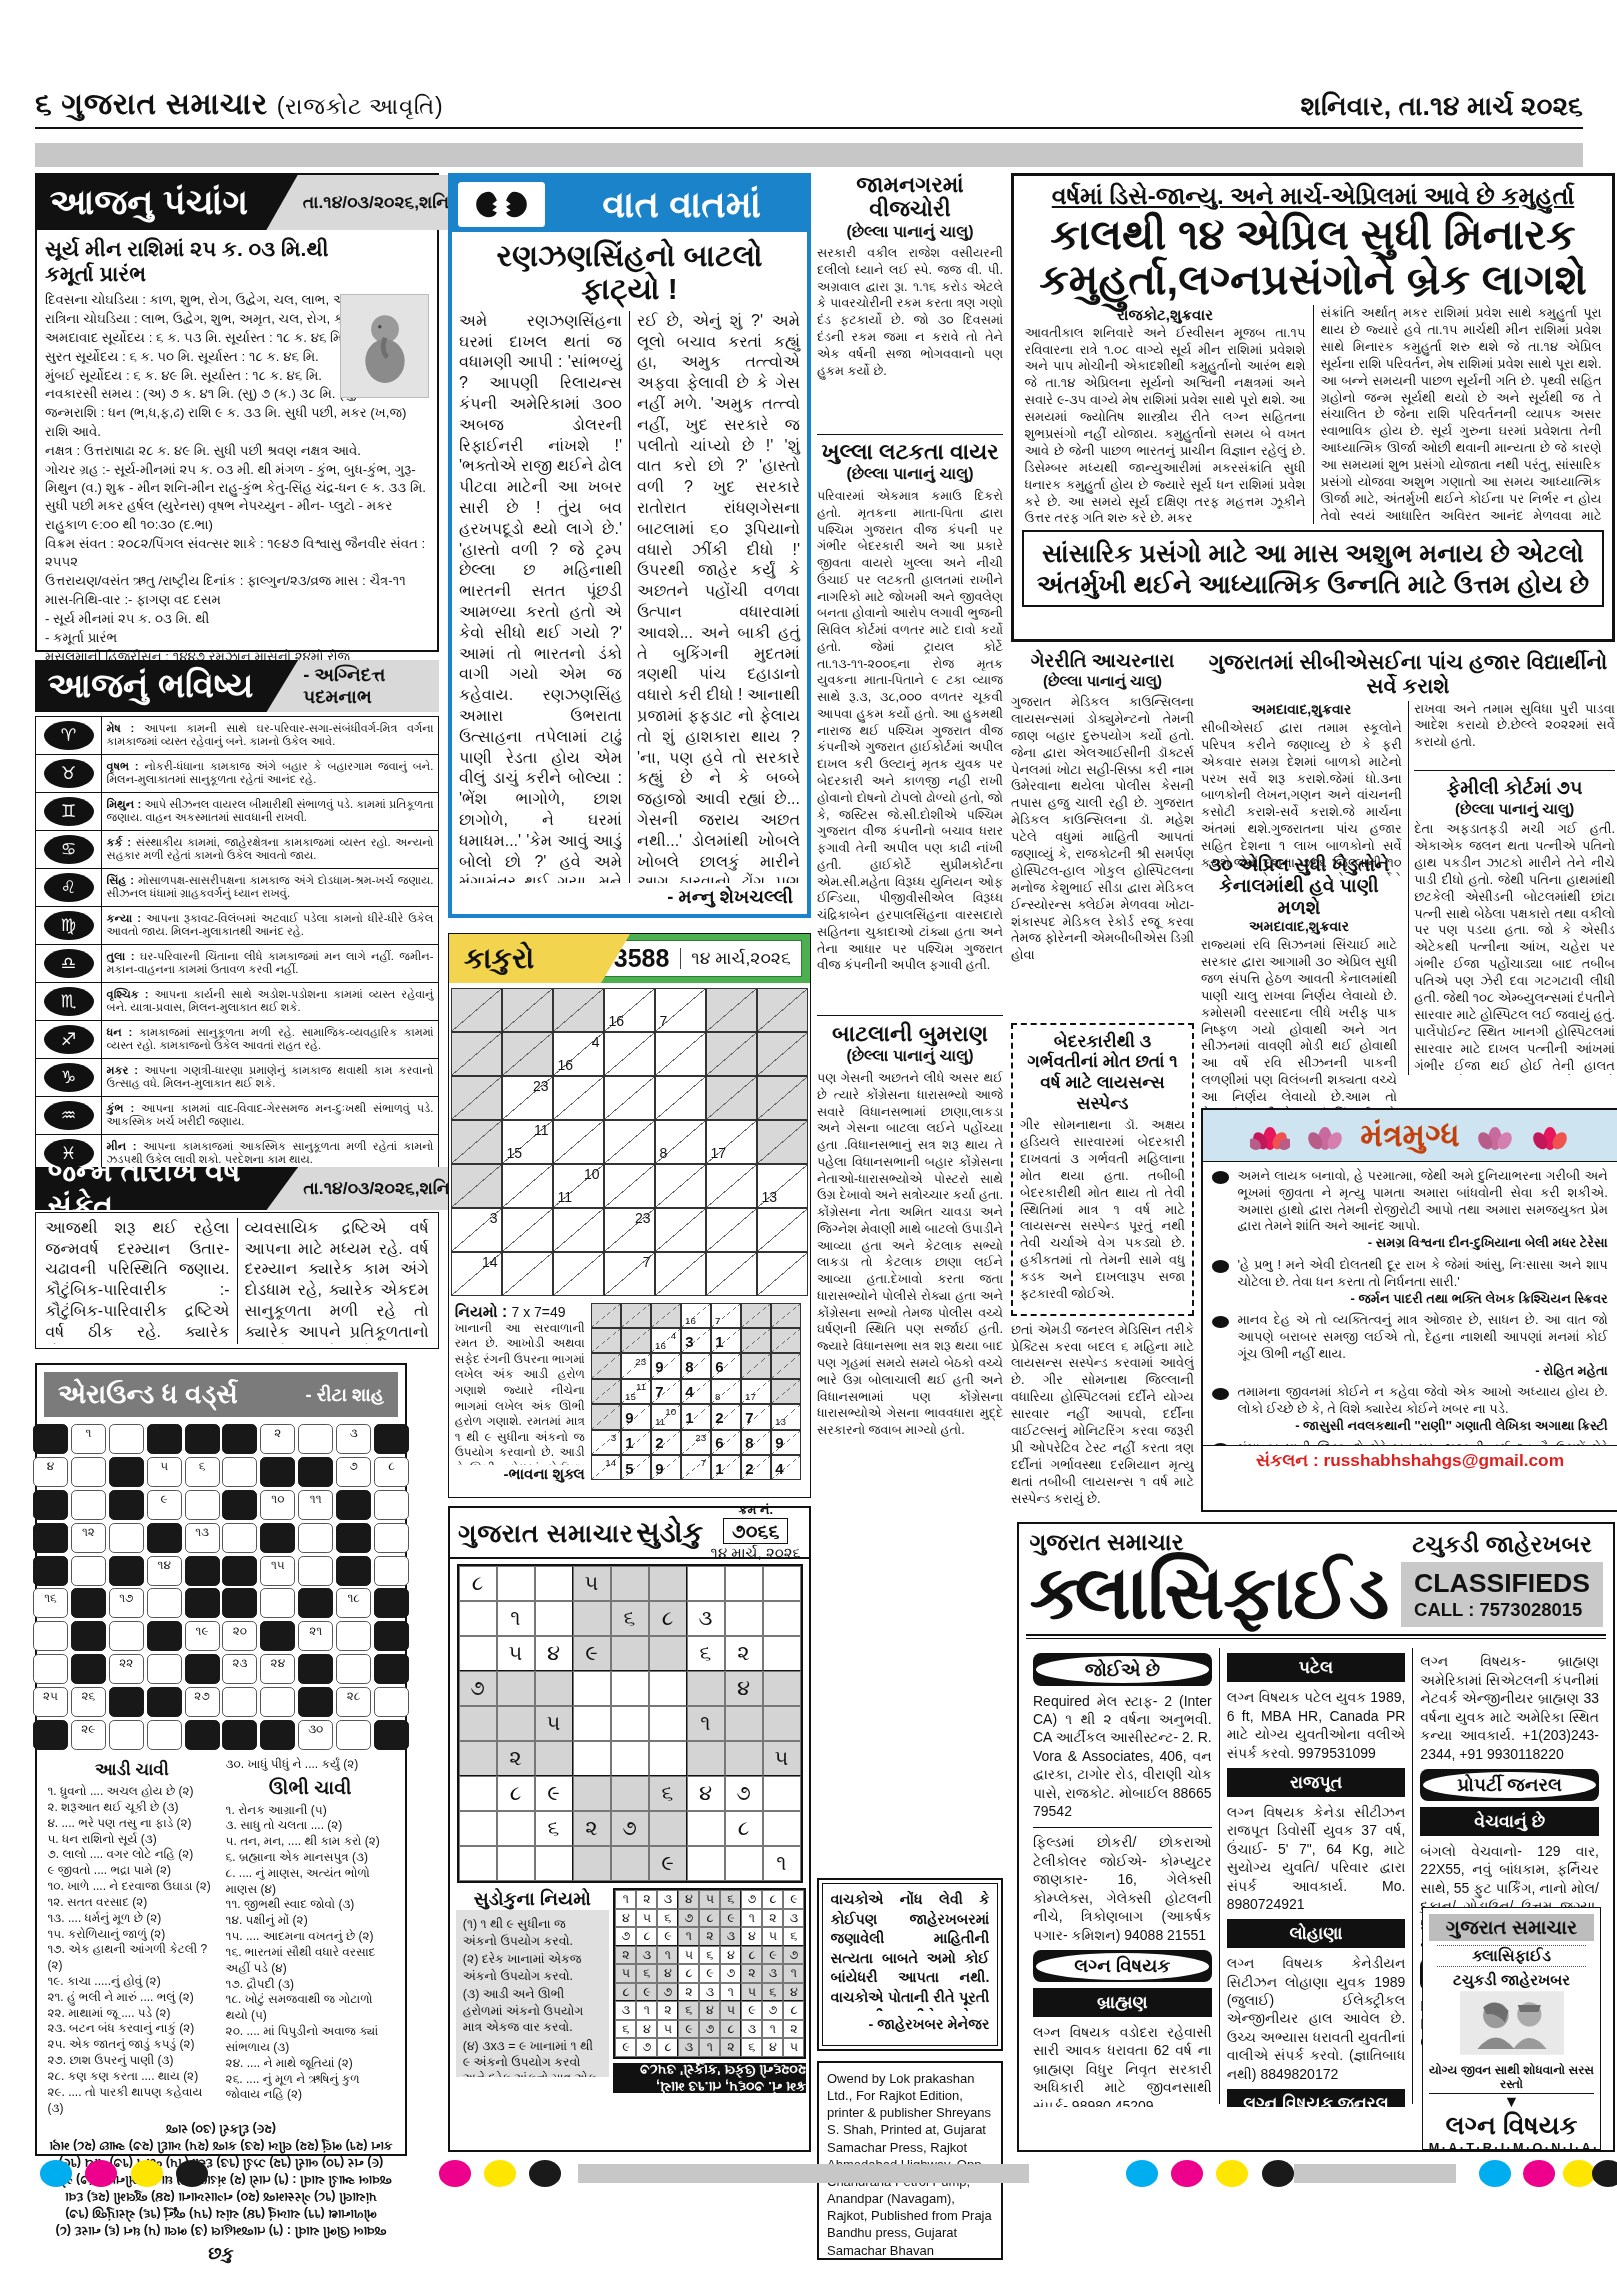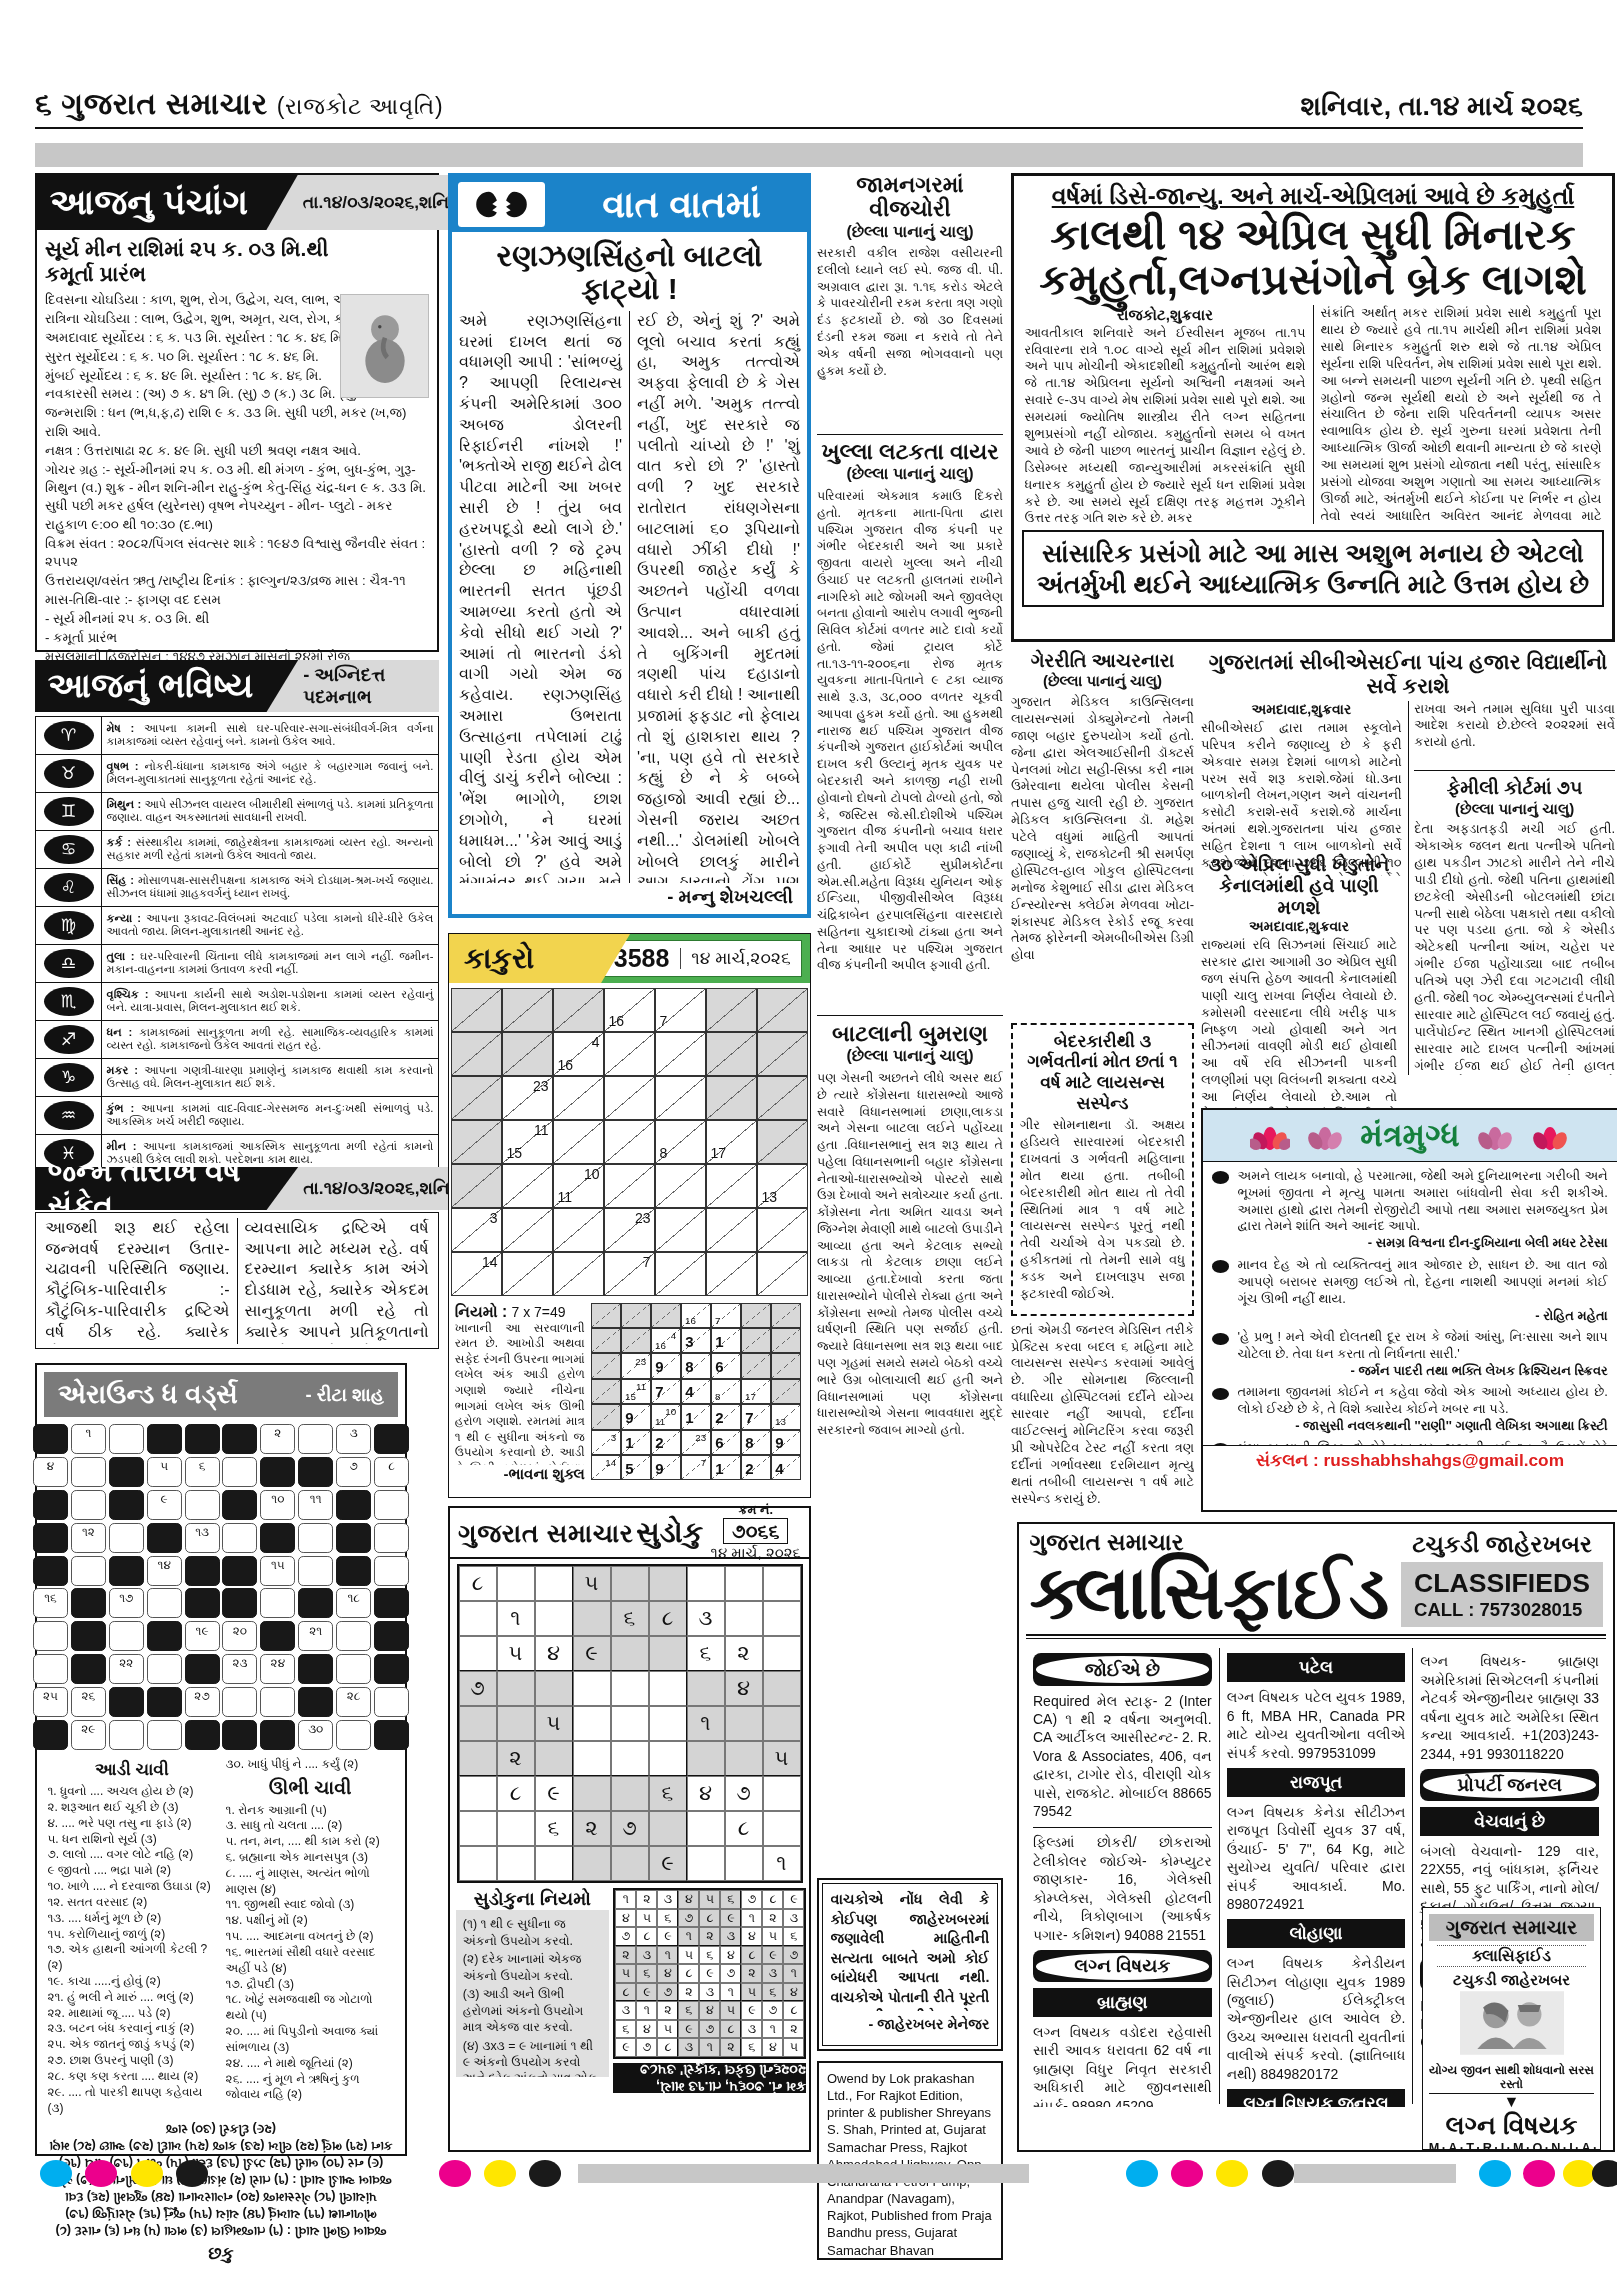--- a/index.html
+++ b/index.html
@@ -112,21 +112,21 @@
   .sub h3{font-size:19px;font-weight:bold;text-align:center;margin:0;line-height:1.12;}
   .sub .cont{font-size:15px;font-weight:bold;text-align:center;margin:1.2px 0 3.5px 0;}
   .sub .dl{font-size:14px;font-weight:bold;text-align:center;margin-bottom:2.3px;}
   .sub .bd{font-size:13px;line-height:1.3;text-align:justify;}
   .dashedbox{border:2.3px dashed #111;padding:5.8px 7px;margin:5.8px 0;}
   .dashedbox .t{font-size:17.3px;font-weight:bold;text-align:center;line-height:1.2;margin-bottom:3.5px;}
 
   
   .mm{border:2.3px solid #111;}
   .mm-band{background:#cfe4f1;height:51px;display:flex;align-items:center;justify-content:center;gap:15px;border-bottom:1.7px solid #111;}
-  .mm-title{color:#15803d;font-size:32px;font-weight:bold;}
+  .mm-title{color:#c2410c;font-size:32px;font-weight:bold;}
   .mm-quotes{padding:5.8px 9.2px;}
   .mm-q{display:flex;gap:8px;margin-bottom:4.6px;}
   .mm-q .dot{flex:0 0 17.3px;height:12.7px;background:#111;border-radius:50%;margin-top:3.5px;}
   .mm-q .tx{font-size:13px;line-height:1.3;text-align:justify;flex:1;}
   .mm-q .by{display:block;text-align:right;font-weight:bold;}
   .mm-mail{color:#e01f1f;font-size:17.3px;font-weight:bold;text-align:center;border-top:1.7px solid #111;padding:4.6px 0;}
 
   
   .cls{border:2.3px solid #111;}
   .cls-head{display:flex;justify-content:space-between;padding:4.6px 10.4px 0 10.4px;}
@@ -1056,25 +1056,25 @@
             <ellipse cx="52" cy="38" rx="11" ry="16" fill="#ef5350" transform="rotate(30 52 38)"></ellipse>
           </svg></span>
     </div>
     <div class="mm-quotes ow" id="mm-quotes" style="height:271px;">
         <div class="mm-q">
           <div class="dot"></div>
           <div class="tx">અમને લાયક બનાવો, હે પરમાત્મા, જેથી અમે દુનિયાભરના ગરીબી અને ભૂખમાં જીવતા ને મૃત્યુ પામતા અમારા બાંધવોની સેવા કરી શકીએ. અમારા હાથો દ્વારા તેમની રોજીરોટી આપો તથા અમારા સમજયુક્ત પ્રેમ દ્વારા તેમને શાંતિ અને આનંદ આપો.<span class="by">- સમગ્ર વિશ્વના દીન-દુખિયાના બેલી મધર ટેરેસા</span></div>
         </div>
         <div class="mm-q">
           <div class="dot"></div>
-          <div class="tx">માનવ દેહ એ તો વ્યક્તિત્વનું માત્ર ઓજાર છે, સાધન છે. આ વાત જો આપણે બરાબર સમજી લઈએ તો, દેહના નાશથી આપણાં મનમાં કોઈ ગૂંચ ઊભી નહીં થાય.<span class="by">- રોહિત મહેતા</span></div>
+          <div class="tx">'હે પ્રભુ ! મને એવી દોલતથી દૂર રાખ કે જેમાં આંસુ, નિઃસાસા અને શાપ ચોટેલા છે. તેવા ધન કરતા તો નિર્ધનતા સારી.'<span class="by">- જર્મન પાદરી તથા ભક્તિ લેખક ક્રિશ્ચિયન સ્ક્રિવર</span></div>
         </div>
         <div class="mm-q">
           <div class="dot"></div>
-          <div class="tx">'હે પ્રભુ ! મને એવી દોલતથી દૂર રાખ કે જેમાં આંસુ, નિઃસાસા અને શાપ ચોટેલા છે. તેવા ધન કરતા તો નિર્ધનતા સારી.'<span class="by">- જર્મન પાદરી તથા ભક્તિ લેખક ક્રિશ્ચિયન સ્ક્રિવર</span></div>
+          <div class="tx">માનવ દેહ એ તો વ્યક્તિત્વનું માત્ર ઓજાર છે, સાધન છે. આ વાત જો આપણે બરાબર સમજી લઈએ તો, દેહના નાશથી આપણાં મનમાં કોઈ ગૂંચ ઊભી નહીં થાય.<span class="by">- રોહિત મહેતા</span></div>
         </div>
         <div class="mm-q">
           <div class="dot"></div>
           <div class="tx">તમામના જીવનમાં કોઈને ન કહેવા જેવો એક આખો અધ્યાય હોય છે. લોકો ઈચ્છે છે કે, તે વિશે ક્યારેય કોઈને ખબર ના પડે.<span class="by">- જાસુસી નવલકથાની ''રાણી'' ગણાતી લેખિકા અગાથા ક્રિસ્ટી</span></div>
         </div>
         <div class="mm-q">
           <div class="dot"></div>
           <div class="tx">ગંગા કા પાની છિડક દો મેરે ખત પર, ભટકતી હુઈ રૂહ હૈ ઉસમેં મેરે અલ્ફાઝો કી.</div>
         </div>
       </div>

